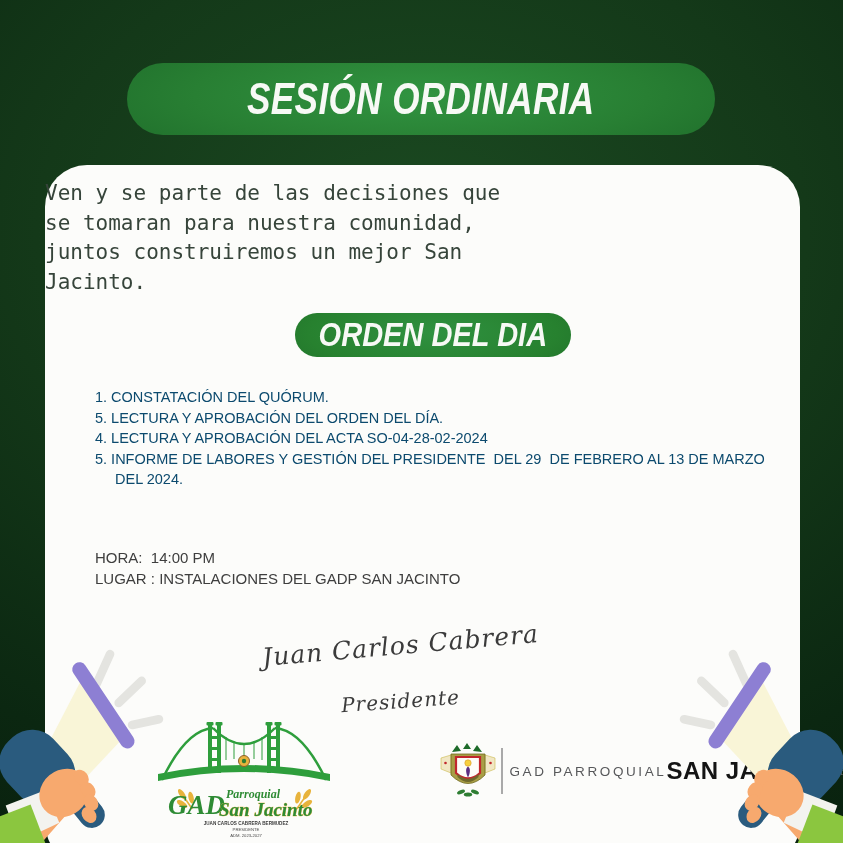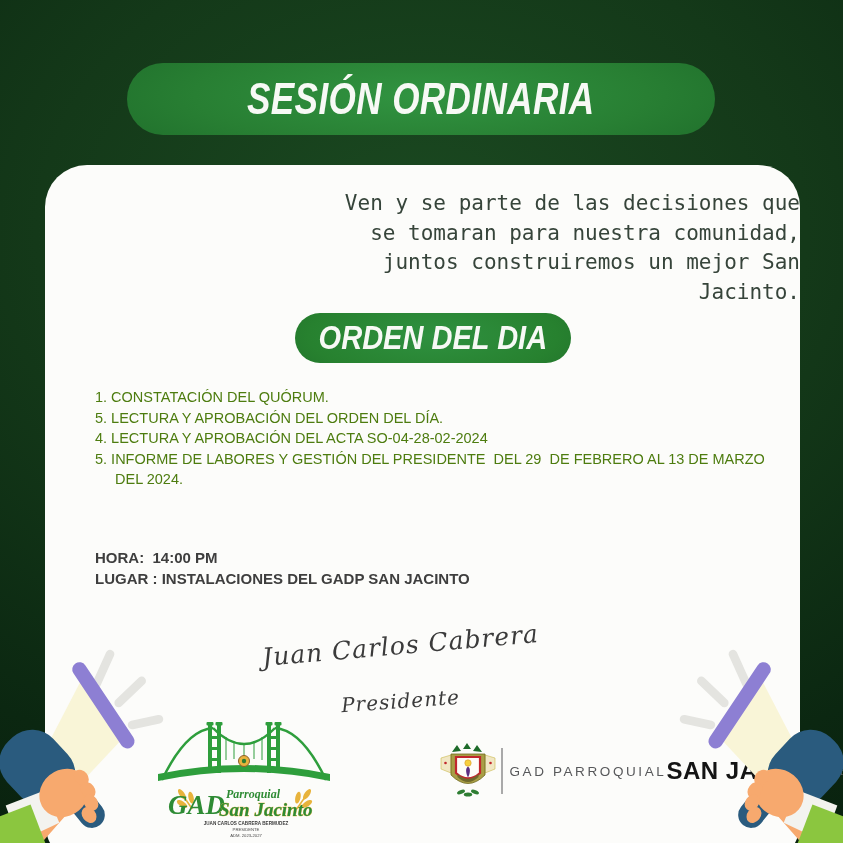--- a/index.html
+++ b/index.html
@@ -17,42 +17,42 @@
   .title-banner span{
     display:inline-block;color:#f7f9f5;font-weight:bold;font-style:italic;
     font-size:45px;letter-spacing:.5px;transform:scaleX(.78);white-space:nowrap;
   }
   
   .card{
     position:absolute;left:45px;top:165px;width:755px;height:700px;border-radius:42px;
     background:#fcfcfa;z-index:1;
   }
   .intro{
-    position:absolute;top:24px;left:0;right:0;text-align:right;
+    position:absolute;top:14px;left:0;right:0;text-align:left;
     font-family:"DejaVu Sans Mono", monospace;font-size:21px;line-height:29.5px;
     color:#36443a;white-space:pre-line;
   }
   .orden-banner{
     position:absolute;top:148px;left:50%;transform:translateX(calc(-50% + 10px));
-    width:276px;height:50px;border-radius:27px;
+    width:276px;height:44px;border-radius:27px;
     background:radial-gradient(ellipse 75% 140% at 50% 45%, #2f9140 0%, #27812f 60%, #1e6b29 100%);
     display:flex;align-items:center;justify-content:center;
   }
   .orden-banner span{
     display:inline-block;color:#f7f9f5;font-weight:bold;font-style:italic;
     font-size:33px;transform:scaleX(.88);white-space:nowrap;
   }
   .agenda{
     position:absolute;top:222px;left:50px;width:682px;
-    font-size:14.5px;line-height:20.6px;color:#4d7c0f;
+    font-size:14.5px;line-height:20.6px;color:#0c4a6e;
   }
   .agenda-item{white-space:pre-wrap;padding-left:20px;text-indent:-20px;}
   .details{
     position:absolute;top:383px;left:50px;
-    font-size:15px;line-height:20.5px;color:#3e3e3e;font-weight:bold;
+    font-size:15px;line-height:20.5px;color:#3e3e3e;
   }
   .details div{white-space:pre-wrap;}
   .sig-name{
     position:absolute;top:466px;left:0;right:44px;text-align:center;
     font-family:"DejaVu Serif", serif;font-style:italic;font-size:25px;
     color:#3b3b3b;letter-spacing:1px;transform:rotate(-5deg);
   }
   .sig-role{
     position:absolute;top:524px;left:0;right:44px;text-align:center;
     font-family:"DejaVu Serif", serif;font-style:italic;font-size:20px;

